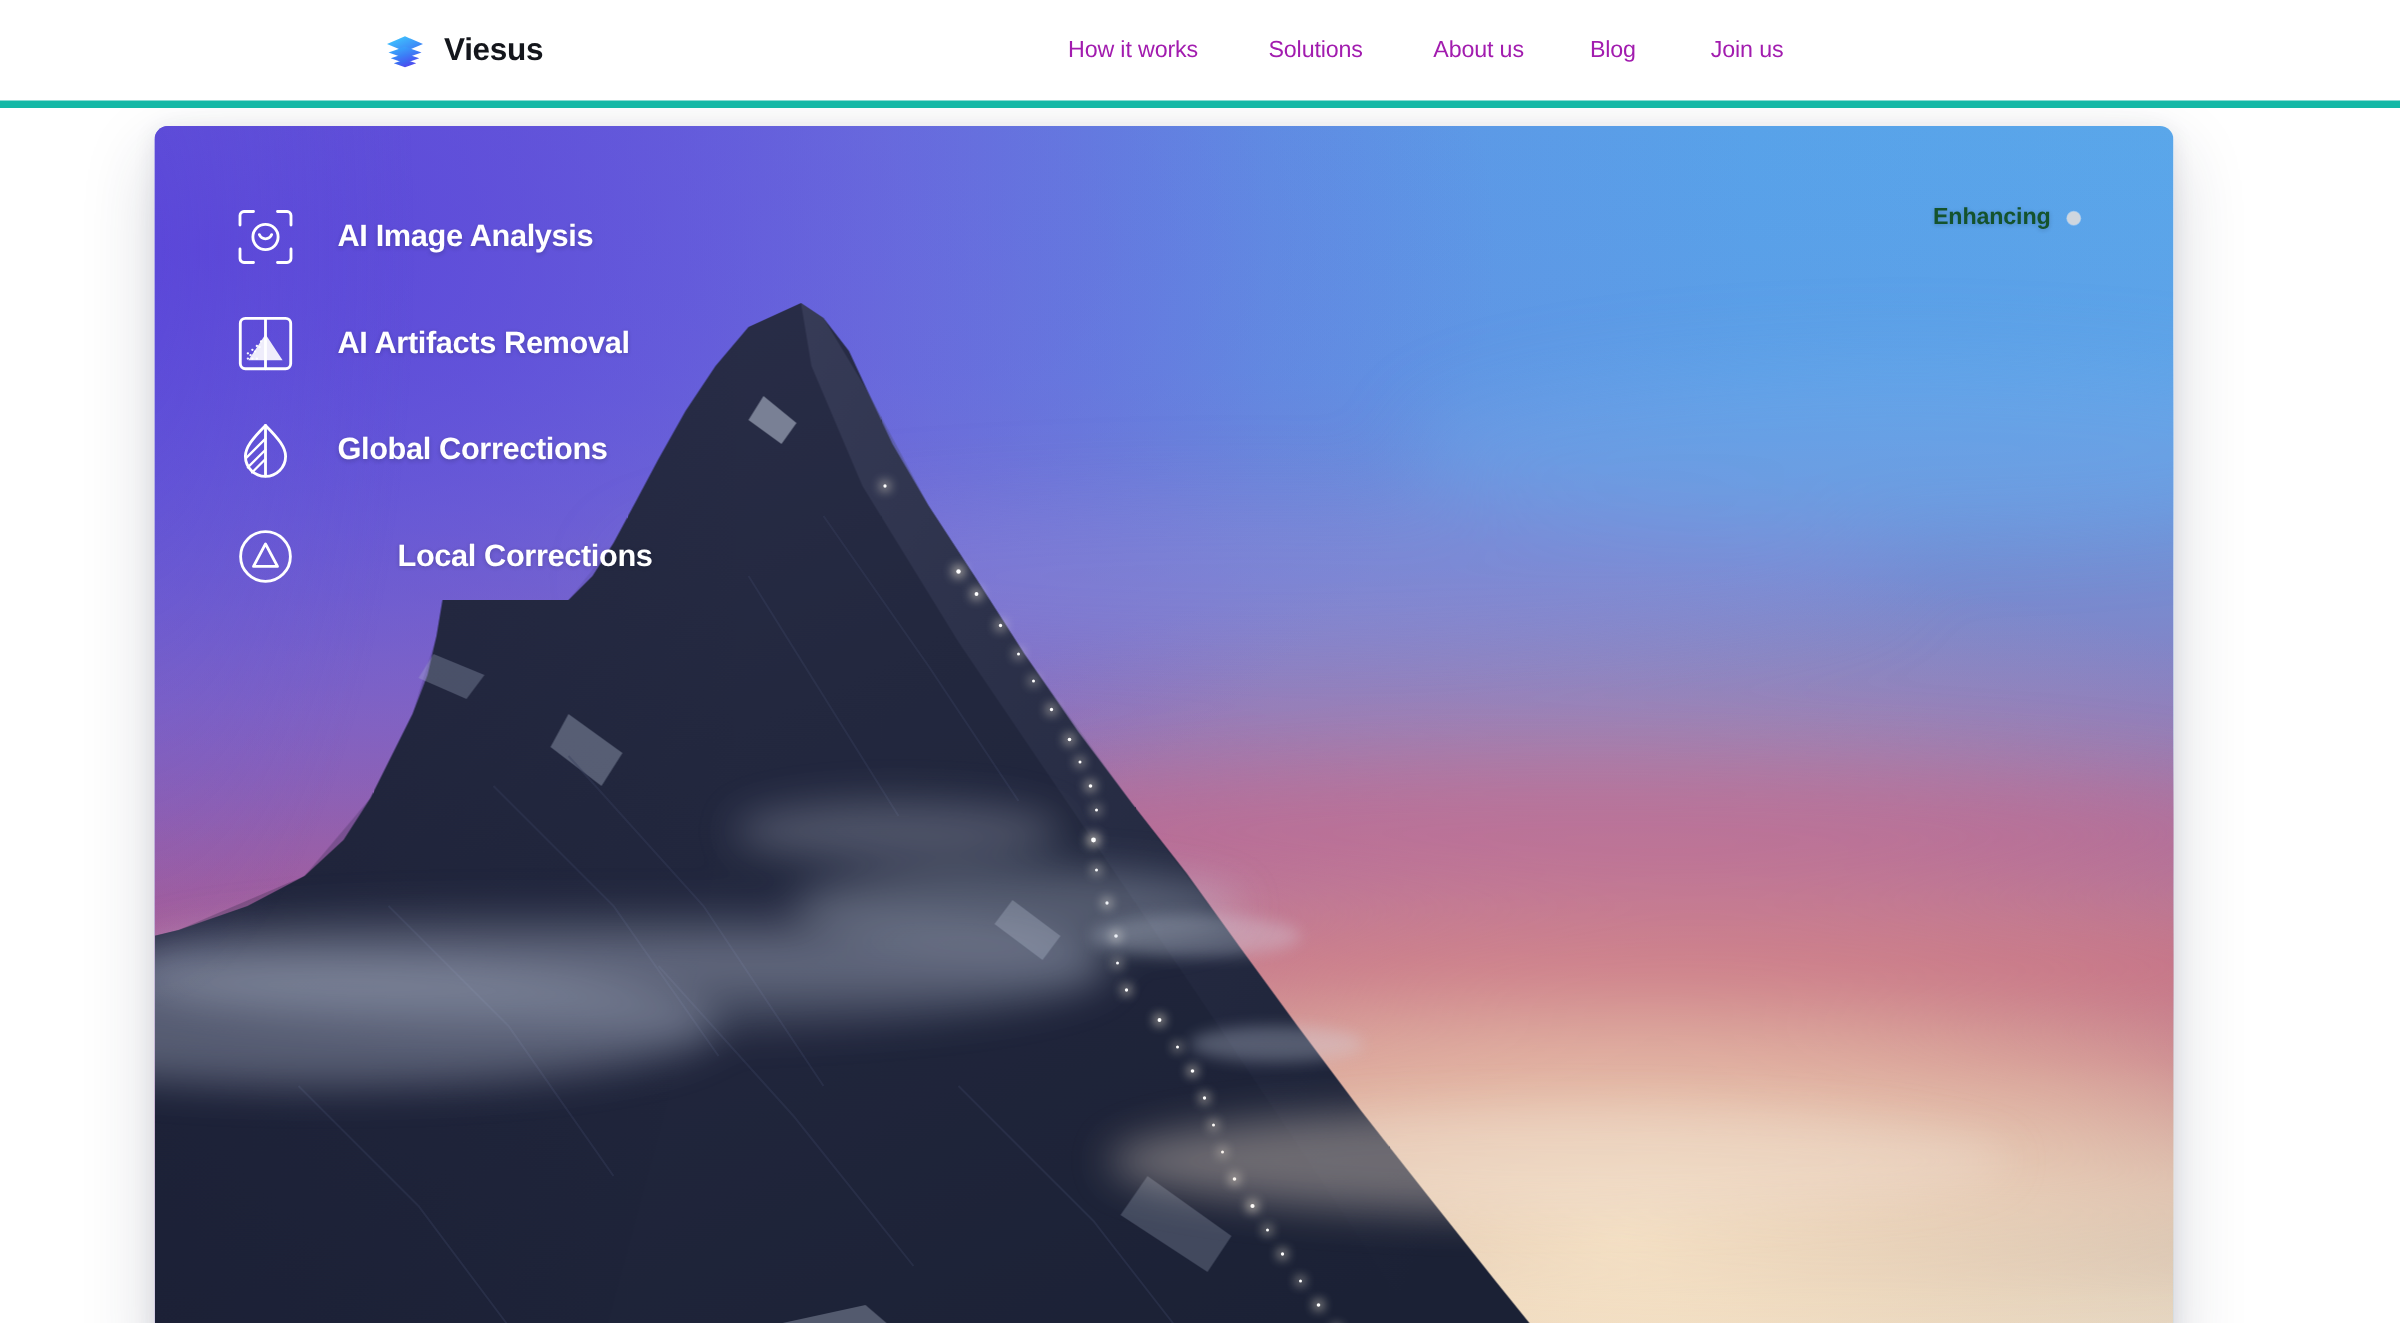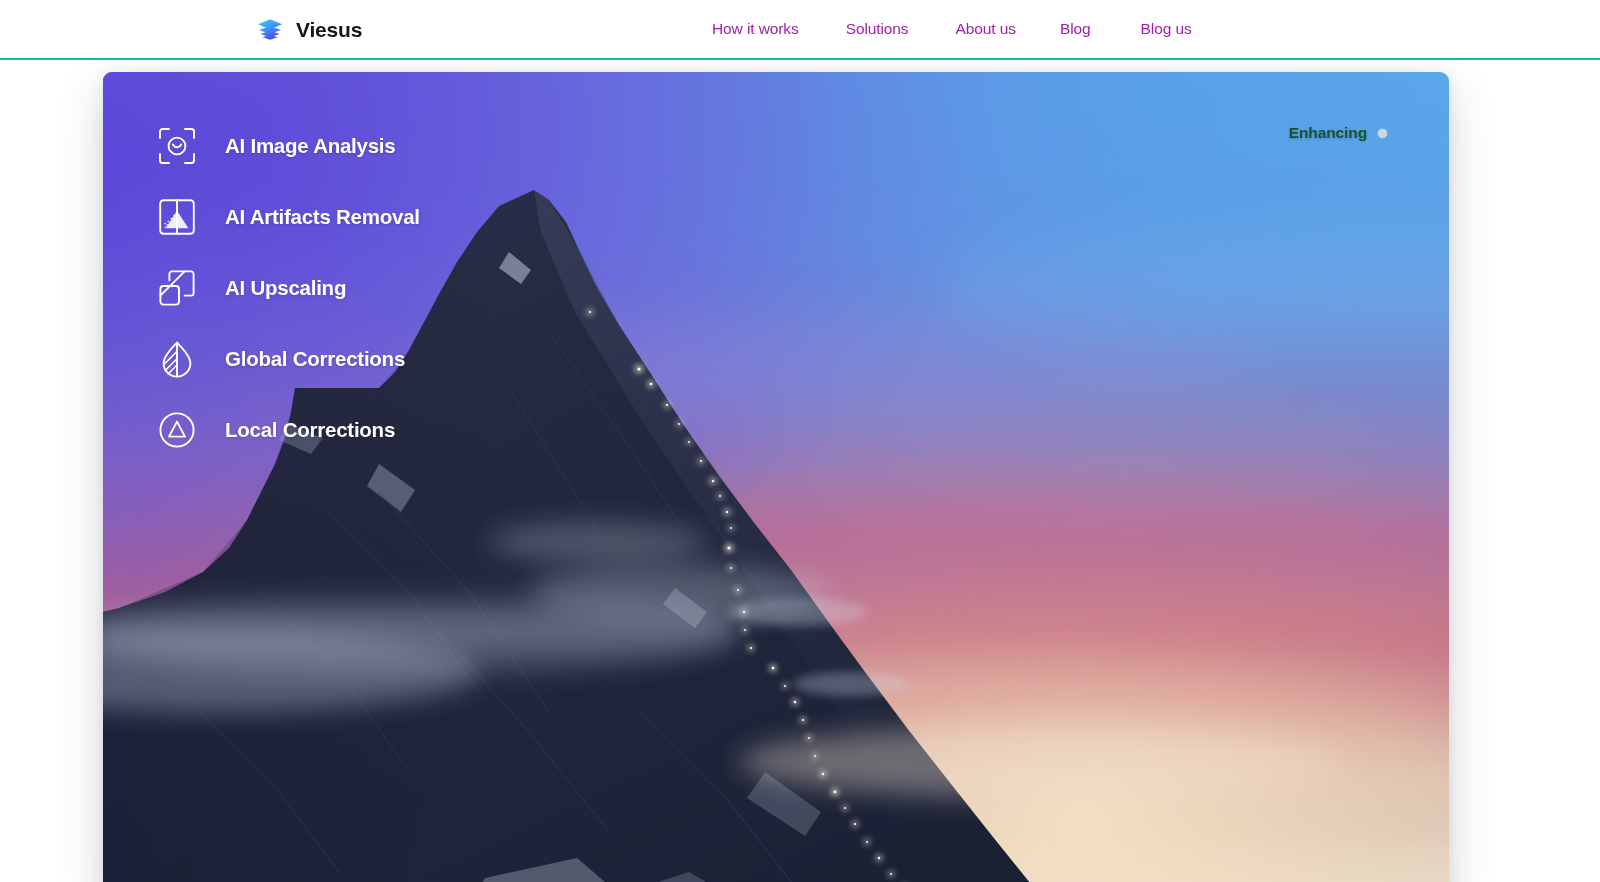--- a/index.html
+++ b/index.html
@@ -7,23 +7,23 @@
   html, body {
     width:1600px; height:882px;
     background:#ffffff;
     font-family:"Liberation Sans", sans-serif;
     overflow:hidden;
   }
 
   
   .site-header{
     position:relative;
-    width:100%; height:60px;
+    width:100%; height:72px;
     background:#ffffff;
-    border-bottom:2px solid #14b8a6;
+    border-bottom:5px solid #14b8a6;
     display:flex; align-items:center;
     z-index:40;
   }
   .brand{
     position:absolute; left:255px; top:50%;
     transform:translateY(-50%);
     display:flex; align-items:center; gap:11px;
     text-decoration:none;
   }
   .brand-mark{ width:30px; height:30px; display:block; }
@@ -80,21 +80,21 @@
 
   
   .feature-list{
     position:absolute; left:54px; top:48px;
     z-index:10;
   }
   .feature-row{
     display:flex; align-items:center;
     height:52px; margin-bottom:19px;
   }
-  .feature-row:last-child{ margin-bottom:0; }
+  .feature-row:last-child{ margin-bottom:0;gap:40px; }
   .feature-icon{
     width:40px; height:40px; flex:0 0 40px;
     display:block; margin-right:28px;
   }
   .feature-label{
     font-size:20.5px; font-weight:bold; color:#ffffff;
     letter-spacing:-0.25px; white-space:nowrap;
     text-shadow:0 1px 3px rgba(20,22,45,.22);
   }
 
@@ -145,21 +145,21 @@
       <path d="M15 20.6 L22.5 23.2 L15 25.8 L7.5 23.2 Z" fill="url(#lgD)"></path>
     </svg>
     <span class="brand-name">Viesus</span>
   </a>
 
   <nav class="main-nav">
     <a class="nav-link" href="#">How it works</a>
     <a class="nav-link" href="#">Solutions</a>
     <a class="nav-link" href="#">About us</a>
     <a class="nav-link" href="#">Blog</a>
-    <a class="nav-link" href="#">Blog us</a>
+    <a class="nav-link" href="#">Join us</a>
   </nav>
 
 </header>
 
 <main class="hero-stage">
   <div class="hero-card">
 
     <svg class="hero-photo" viewBox="0 0 1394 822" preserveAspectRatio="xMidYMid slice">
       <defs>
 
@@ -398,28 +398,20 @@
           <path d="M8.6 31.2 L20 13.8 L31.4 31.2 Z" fill="#ffffff" stroke="none" opacity="0.9"></path>
           <g stroke-width="1.5" opacity="0.95">
             <path d="M8.2 26.5h.1M11.2 24.2h.1M14.2 21.6h.1M17.0 18.6h.1"></path>
             <path d="M8.2 30.0h.1M11.2 30.0h.1M14.2 30.0h.1"></path>
             <path d="M10.0 27.8h.1M13.0 25.4h.1M16.0 22.4h.1"></path>
           </g>
         </svg>
         <span class="feature-label">AI Artifacts Removal</span>
       </div>
 
-      <div class="feature-row">
-        <svg class="feature-icon" viewBox="0 0 40 40" fill="none" stroke="#ffffff" stroke-width="1.9" stroke-linecap="round" stroke-linejoin="round">
-          <path d="M12.4 12.4V6.0a2.6 2.6 0 0 1 2.6-2.6h19.0a2.6 2.6 0 0 1 2.6 2.6v19.0a2.6 2.6 0 0 1-2.6 2.6h-6.4"></path>
-          <path d="M27.6 3.4 3.4 27.6"></path>
-          <rect x="3.4" y="18.0" width="18.6" height="18.6" rx="3.0"></rect>
-        </svg>
-        <span class="feature-label">AI Upscaling</span>
-      </div>
 
       <div class="feature-row">
         <svg class="feature-icon" viewBox="0 0 40 40" fill="none" stroke="#ffffff" stroke-width="1.9" stroke-linecap="round" stroke-linejoin="round">
           <path d="M20 3.6 C 28.8 12.4 33.4 18.4 33.4 24.2 A13.4 13.4 0 0 1 6.6 24.2 C 6.6 18.4 11.2 12.4 20 3.6 Z"></path>
           <path d="M20 3.6v33.8"></path>
           <g stroke-width="1.5">
             <path d="M8.2 31.6 L20 19.8"></path>
             <path d="M7.0 25.4 L20 12.4"></path>
             <path d="M11.0 35.0 L20 26.0"></path>
             <path d="M9.6 13.0 L20 2.6" opacity="0"></path>

